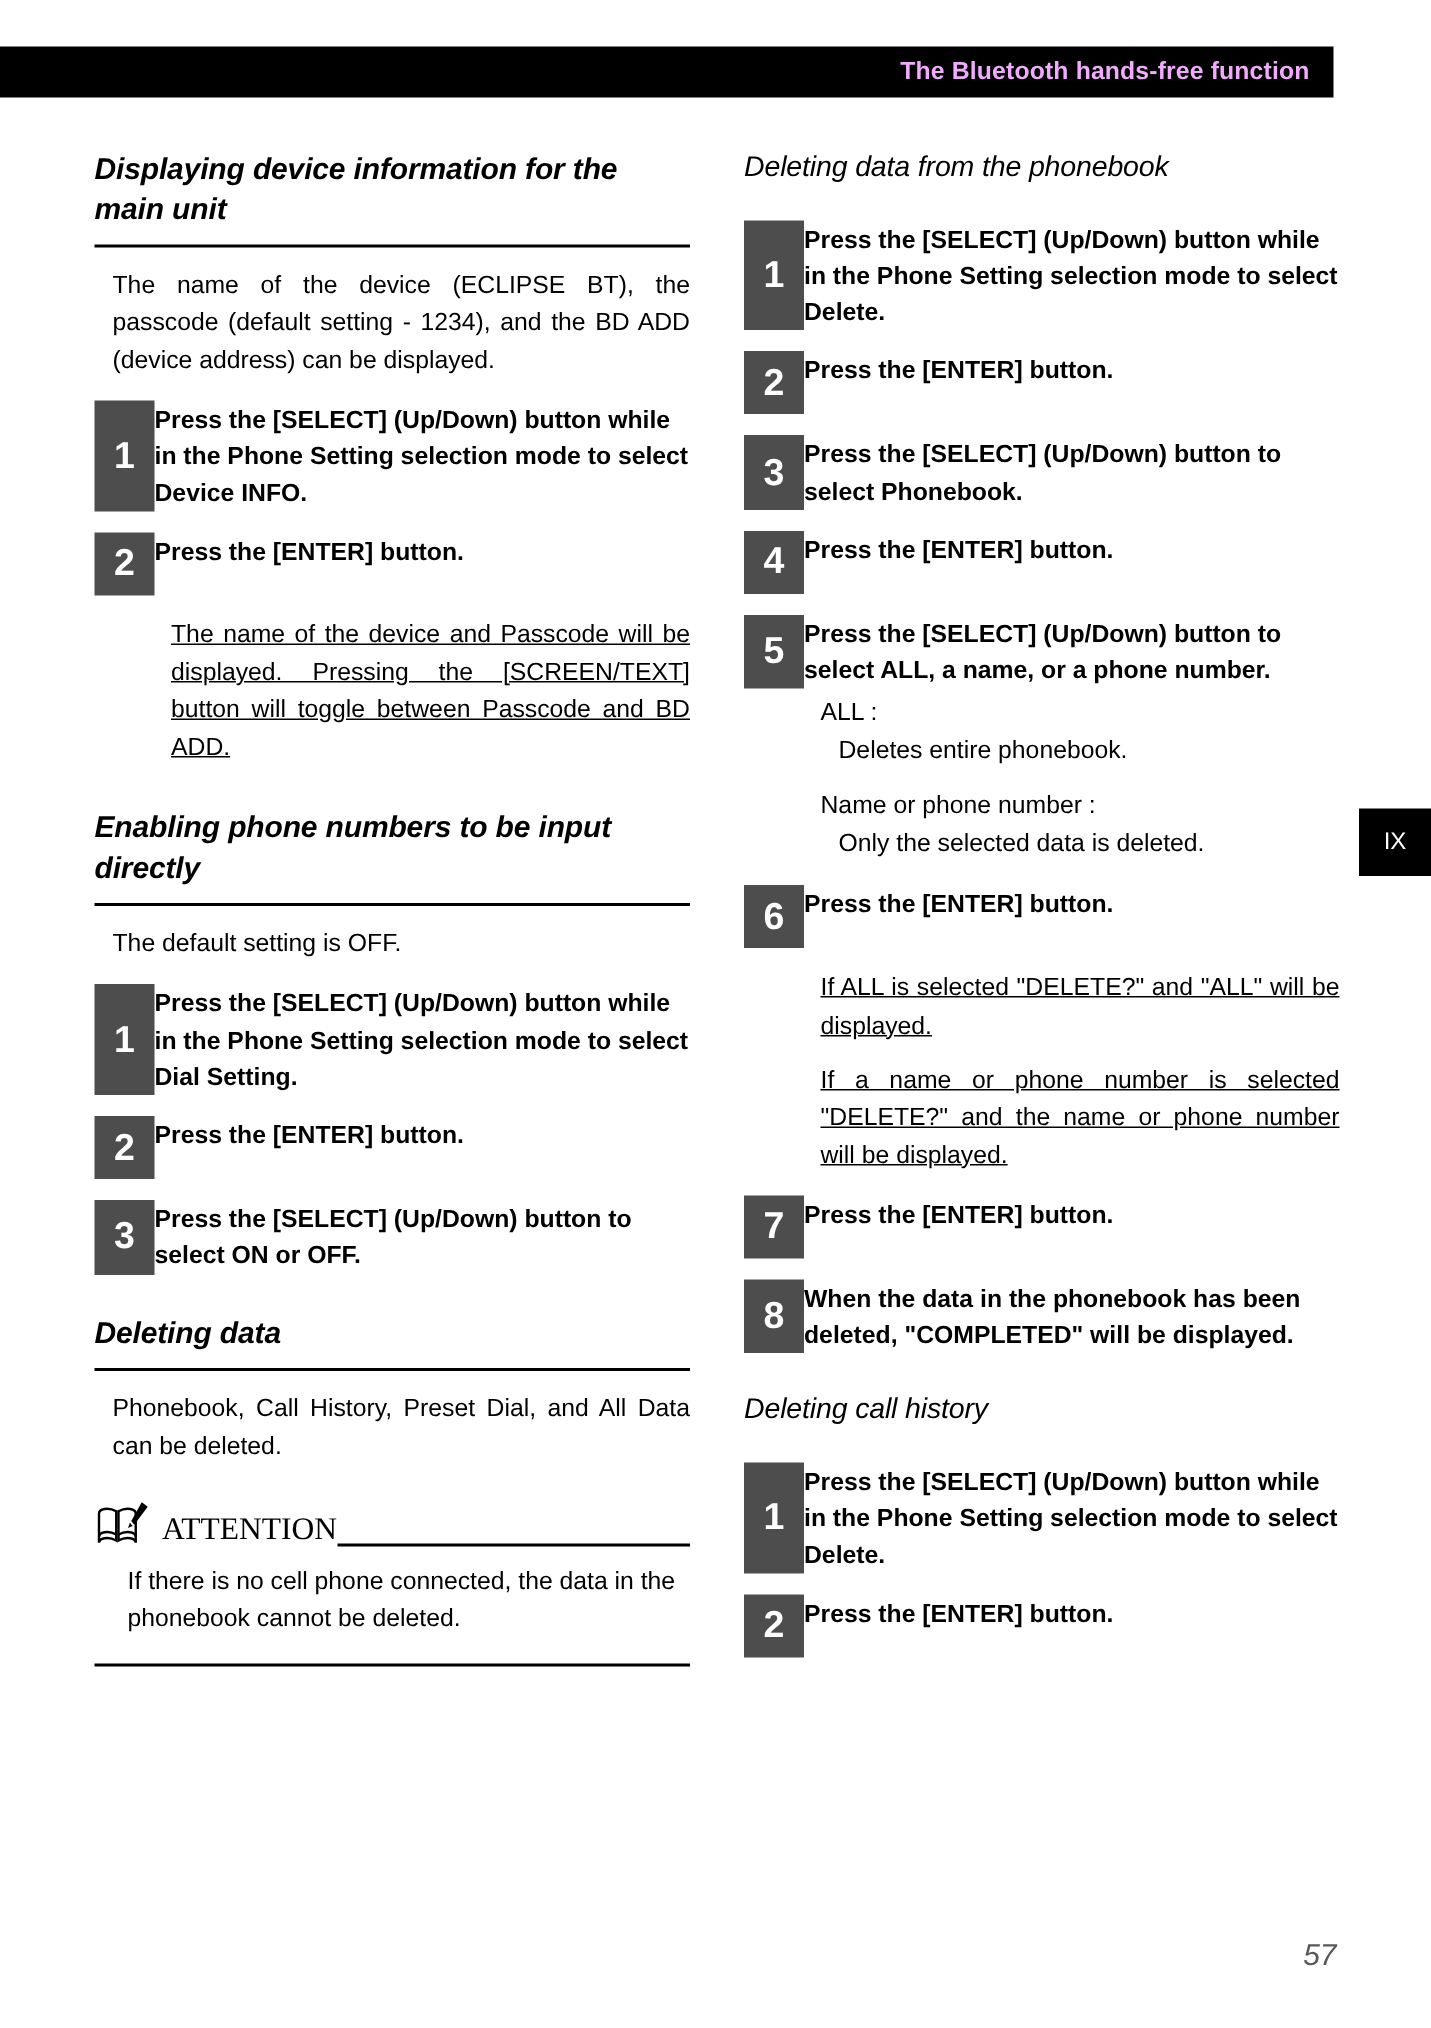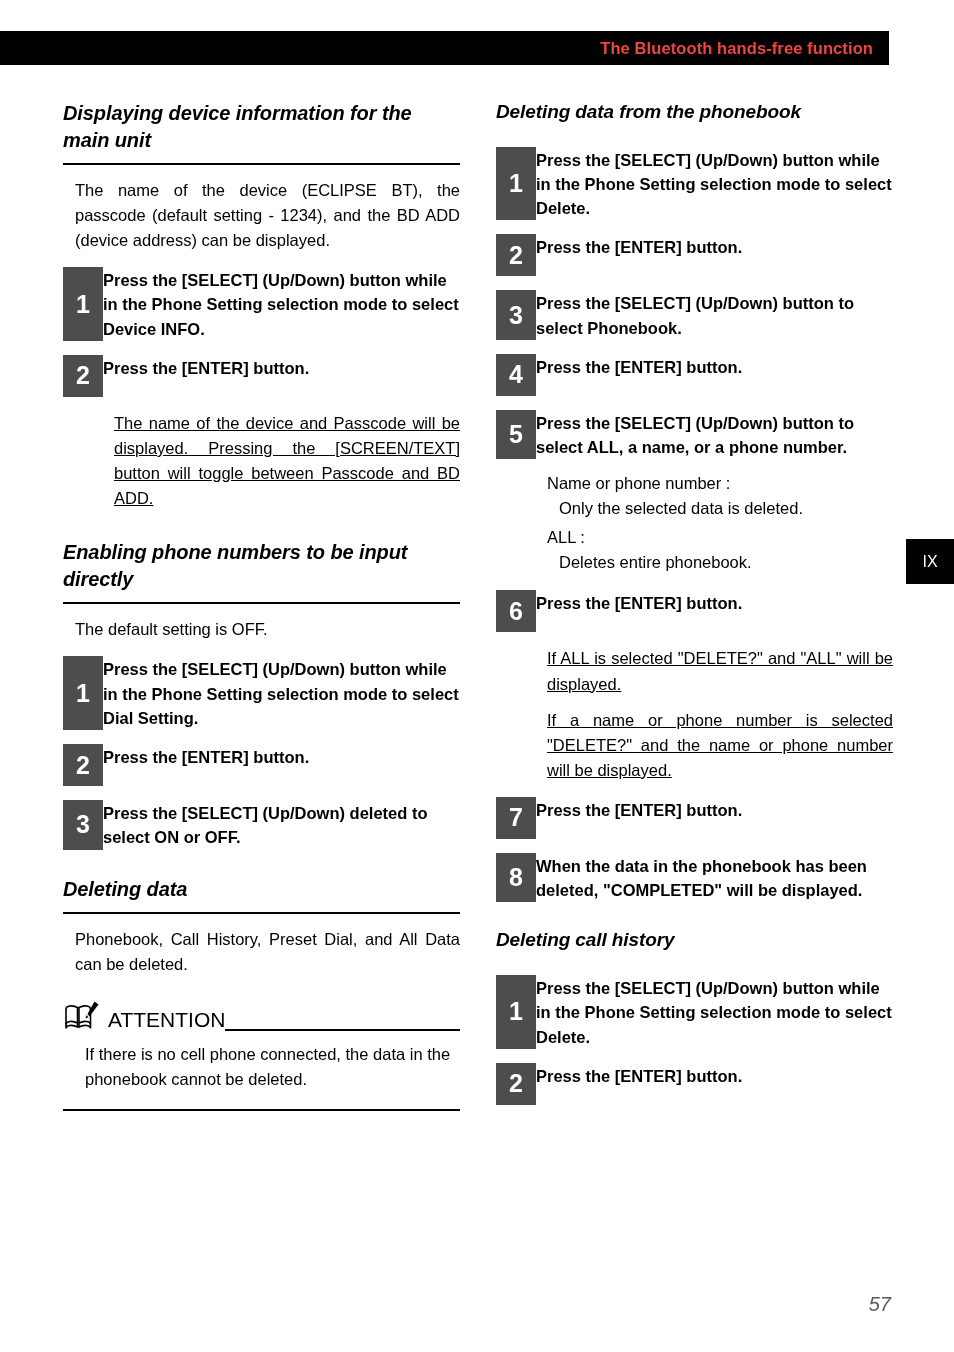--- a/index.html
+++ b/index.html
@@ -23,21 +23,21 @@
     top: 31px;
     width: 889px;
     height: 34px;
     background: #000000;
   }
   .header-title {
     position: absolute;
     right: 16px;
     top: 50%;
     transform: translateY(-50%);
-    color: #ef4444;
+    color: #f0abfc;
     font-size: 16.5px;
     font-weight: bold;
     letter-spacing: 0.1px;
     white-space: nowrap;
   }
 
   
   .page {
     position: absolute;
     left: 0;
@@ -64,21 +64,21 @@
   .sec-rule {
     border: none;
     border-top: 2.4px solid #000;
     margin: 9px 0 0 0;
     height: 0;
   }
   h3.sub-title {
     margin: 0;
     font-size: 19px;
     font-style: italic;
-    font-weight: bold;
+    font-weight: normal;
     line-height: 1.3;
     letter-spacing: -0.1px;
   }
 
   
   p.body {
     margin: 13px 0 0 12px;
     font-size: 16.5px;
     line-height: 1.52;
     text-align: justify;
@@ -143,20 +143,21 @@
     flex: 0 0 auto;
     width: 44px;
     height: 34px;
     margin-right: 1px;
   }
   .attention-label {
     font-size: 21px;
     line-height: 1;
     padding-bottom: 3px;
     white-space: nowrap;
+    font-family: Liberation Serif, serif;
   }
   .attention-rule-wrap {
     flex: 1 1 auto;
     align-self: flex-end;
     padding-bottom: 2px;
   }
   .attention-rule {
     border: none;
     border-top: 2.4px solid #000;
     margin: 0;
@@ -235,21 +236,21 @@
       <div class="step-text">Press the [SELECT] (Up/Down) button while in the Phone Setting selection mode to select Dial Setting.</div>
     </div>
 
     <div class="step">
       <div class="step-badge tall-1">2</div>
       <div class="step-text">Press the [ENTER] button.</div>
     </div>
 
     <div class="step">
       <div class="step-badge">3</div>
-      <div class="step-text">Press the [SELECT] (Up/Down) deleted to select ON or OFF.</div>
+      <div class="step-text">Press the [SELECT] (Up/Down) button to select ON or OFF.</div>
     </div>
 
     <div style="height:26px"></div>
     <h2 class="sec-title">Deleting data</h2>
     <hr class="sec-rule">
     <p class="body">Phonebook, Call History, Preset Dial, and All Data can be deleted.</p>
 
     <div class="attention">
       <div class="attention-head">
         <span class="book-icon">
@@ -303,30 +304,30 @@
     <div class="step">
       <div class="step-badge tall-1">4</div>
       <div class="step-text">Press the [ENTER] button.</div>
     </div>
 
     <div class="step">
       <div class="step-badge">5</div>
       <div class="step-text">Press the [SELECT] (Up/Down) button to select ALL, a name, or a phone number.</div>
     </div>
 
+    <div class="sub-note">
+      <span>ALL :</span>
+      <span class="indent">Deletes entire phonebook.</span>
+    </div>
+
     <div class="sub-note" style="margin-top:12px">
       <span>Name or phone number :</span>
       <span class="indent">Only the selected data is deleted.</span>
     </div>
 
-    <div class="sub-note">
-      <span>ALL :</span>
-      <span class="indent">Deletes entire phonebook.</span>
-    </div>
-
     <div class="step" style="margin-top:16px">
       <div class="step-badge tall-1">6</div>
       <div class="step-text">Press the [ENTER] button.</div>
     </div>
 
     <p class="note">If ALL is selected "DELETE?" and "ALL" will be displayed.</p>
     <p class="note tight">If a name or phone number is selected "DELETE?" and the name or phone number will be displayed.</p>
 
     <div class="step">
       <div class="step-badge tall-1">7</div>

